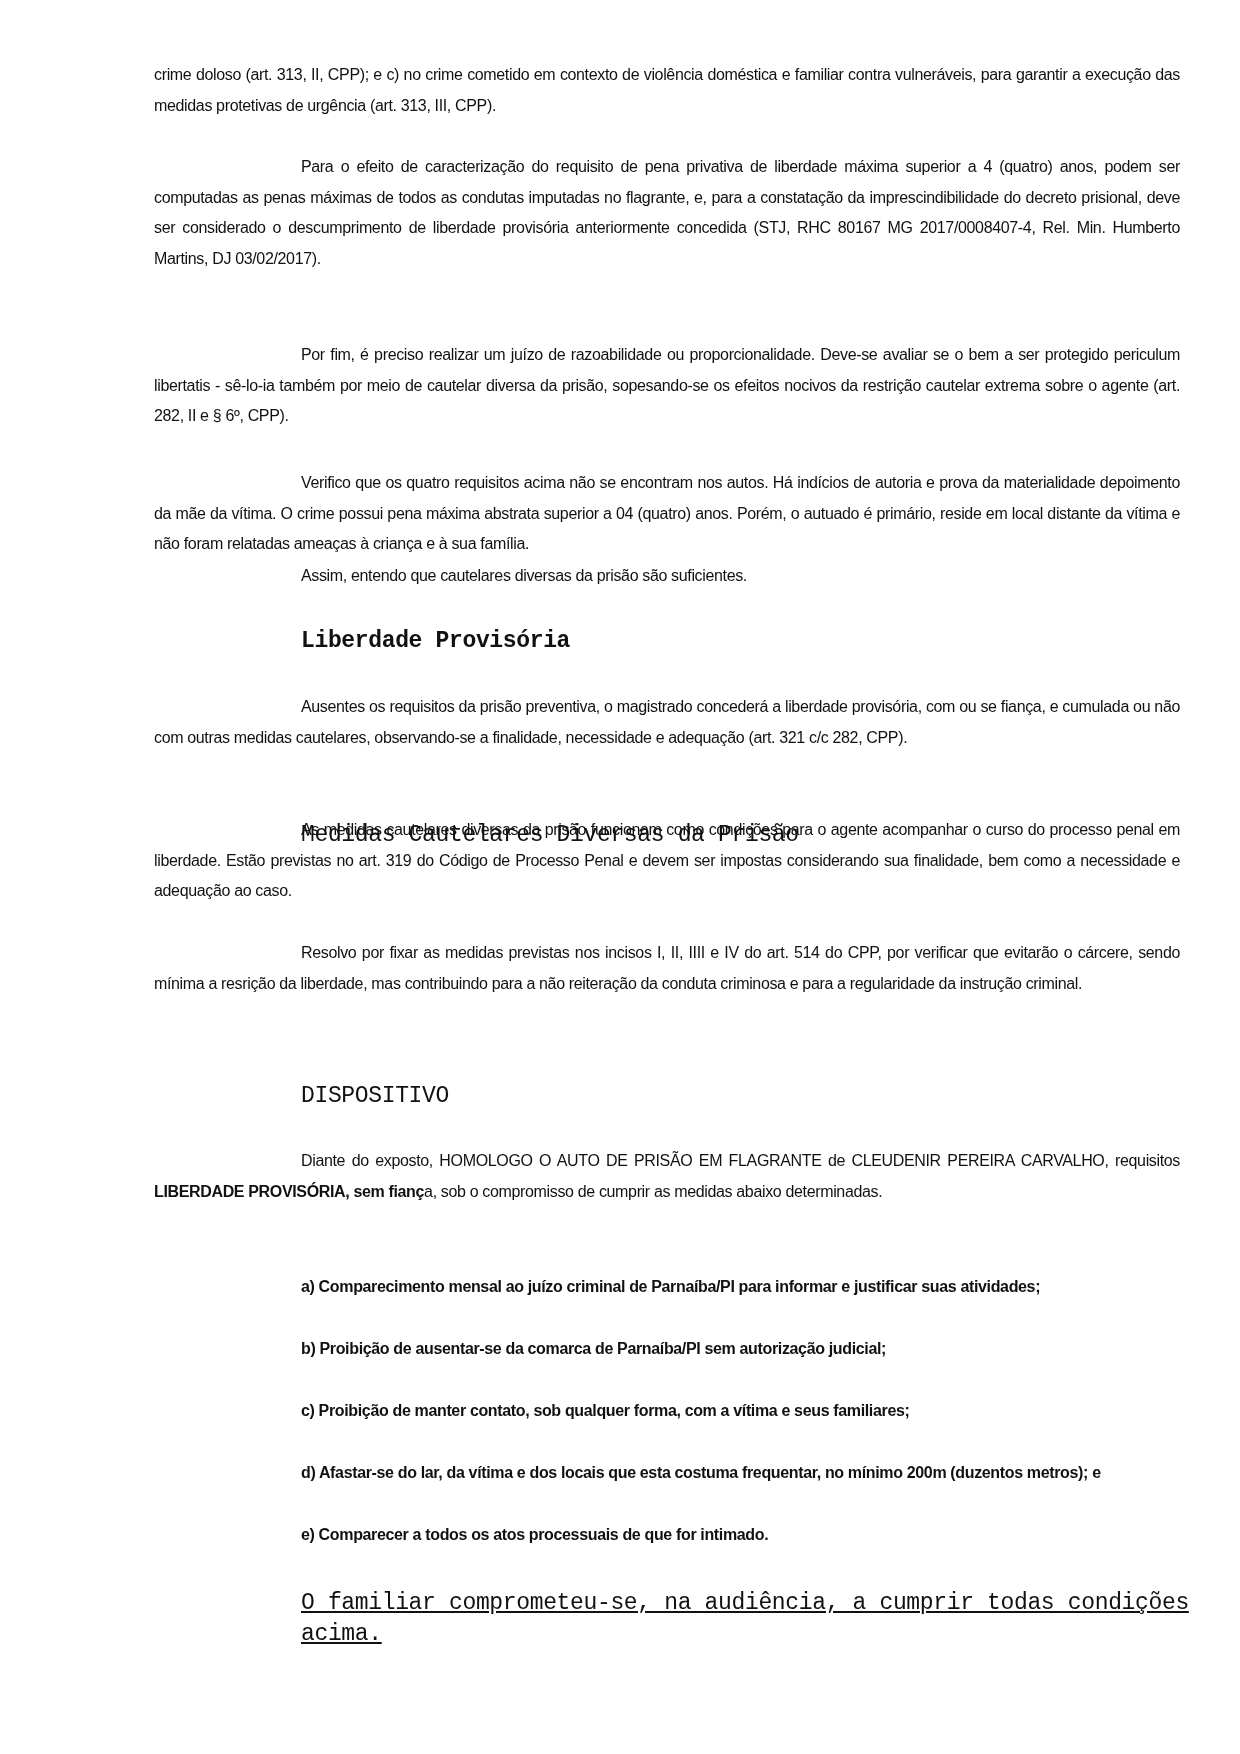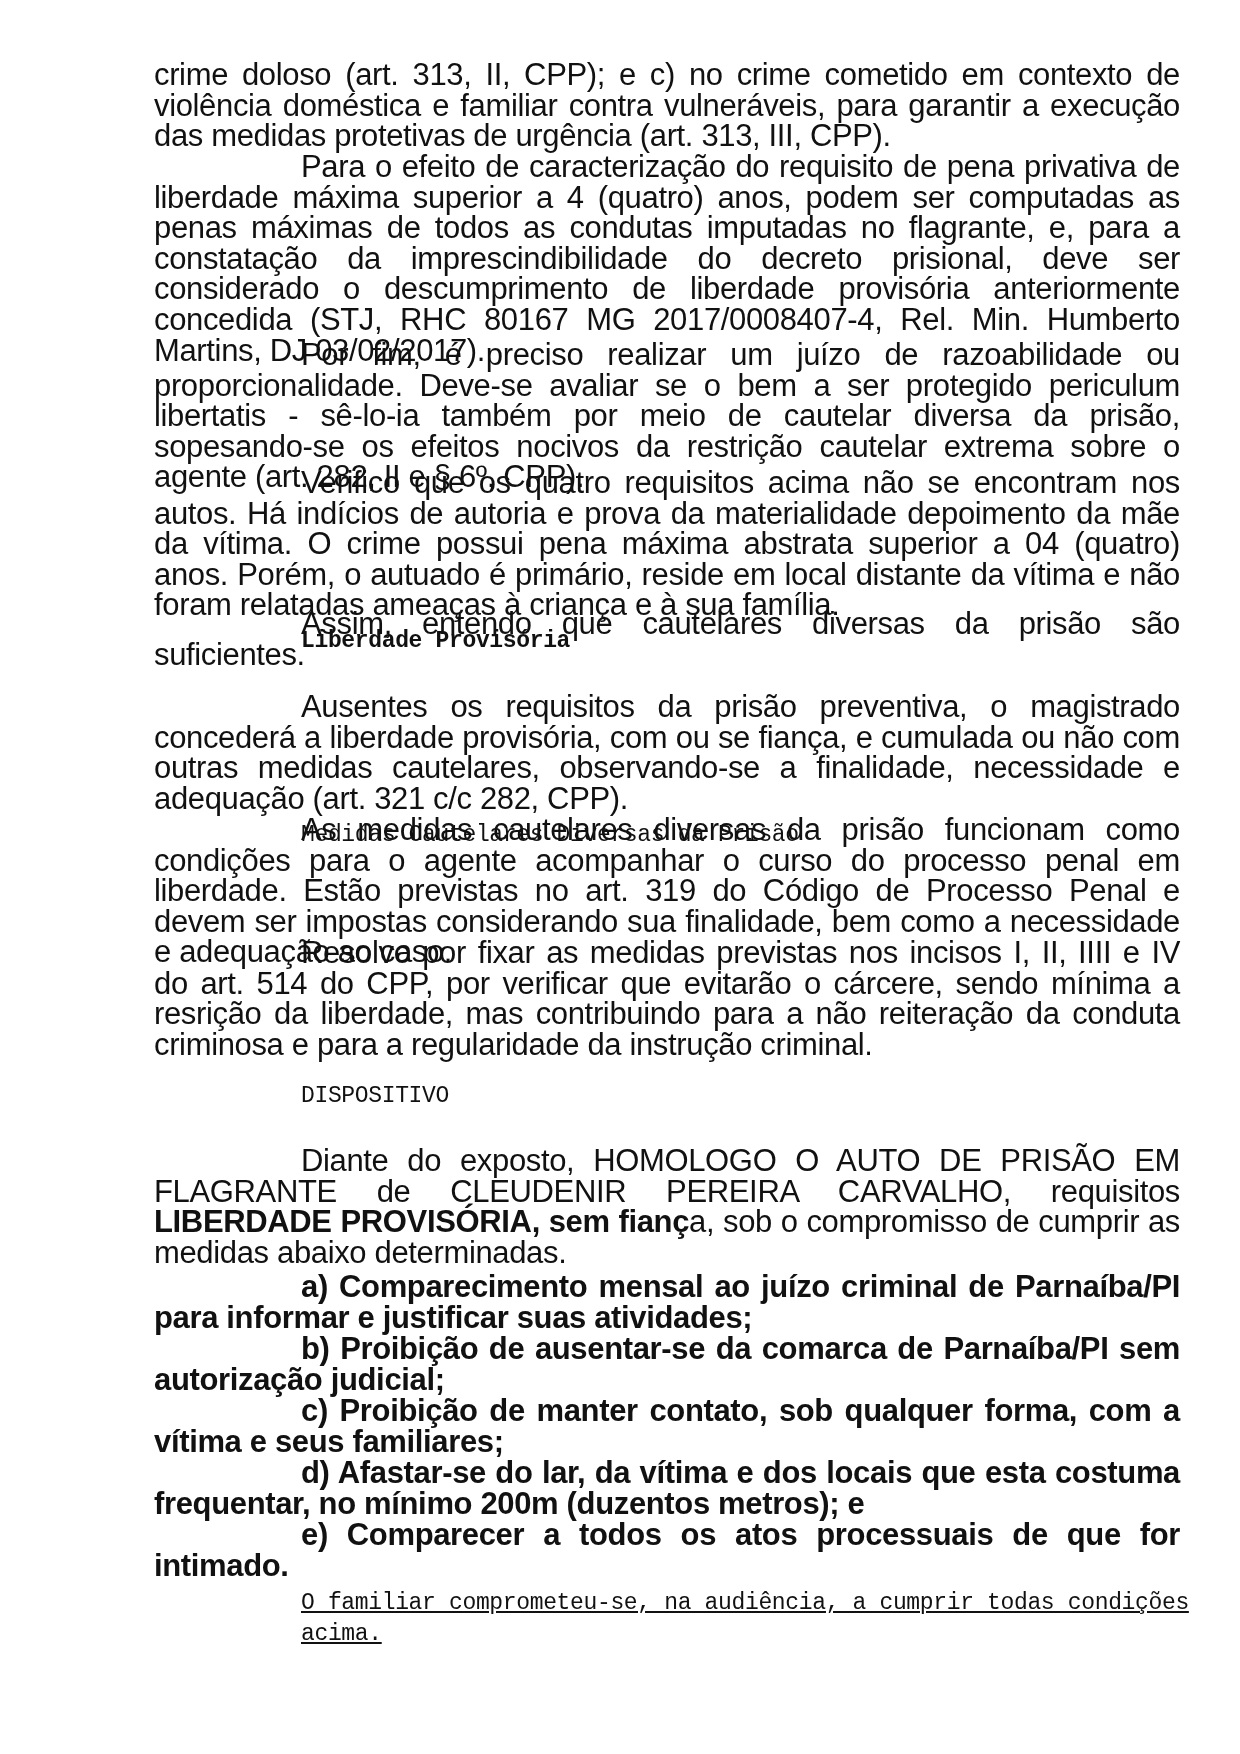--- a/index.html
+++ b/index.html
@@ -1,18 +1,18 @@
 <!DOCTYPE html>
 <html><head>
 <meta charset="utf-8">
 <style>
   html, body { margin: 0; padding: 0; background: #ffffff; }
   body { width: 1240px; height: 1754px; position: relative; overflow: hidden;
          font-family: "Liberation Sans", sans-serif; color: #111; }
-  .blk { position: absolute; left: 154px; width: 1026px; font-size: 31px;
+  .blk { position: absolute; left: 154px; width: 1026px; font-size: 16px;
          line-height: 30.6px; text-align: justify; letter-spacing: -0.35px; word-spacing: 0px; }
   .ind { text-indent: 147px; }
   .head { position: absolute; left: 301px; font-size: 23px; line-height: 30.6px; letter-spacing: -0.35px; font-family: Liberation Mono, monospace; }
   .b { font-weight: bold; }
   .u { text-decoration: underline; }
   p { margin: 0; }
   .last-left { text-align-last: left; }
 </style>
 </head>
 <body>
@@ -26,21 +26,21 @@
   </div>
 
 <div class="blk ind last-left" style="top:340px;">
     <p>Por fim, é preciso realizar um juízo de razoabilidade ou proporcionalidade. Deve-se avaliar se o bem a ser protegido  periculum libertatis - sê-lo-ia também por meio de cautelar diversa da prisão, sopesando-se os efeitos nocivos da restrição cautelar extrema sobre o agente (art. 282, II e § 6º, CPP).</p>
   </div>
 
 <div class="blk ind last-left" style="top:468px;">
     <p>Verifico que os quatro requisitos acima não se encontram nos autos. Há indícios de autoria e prova da materialidade  depoimento da mãe da vítima. O crime possui pena máxima abstrata superior a 04 (quatro) anos. Porém, o autuado é primário, reside em local distante da vítima e não foram relatadas ameaças à criança e à sua família.</p>
   </div>
 
-<div class="blk ind last-left" style="top:561px;margin-top:48px;">
+<div class="blk ind last-left" style="top:561px;">
     <p>Assim, entendo que cautelares diversas da prisão são suficientes.</p>
   </div>
 
 <div class="head b" style="top:626px;">Liberdade Provisória</div>
 
 <div class="blk ind last-left" style="top:692px;">
     <p>Ausentes os requisitos da prisão preventiva, o magistrado concederá a liberdade provisória, com ou se fiança, e cumulada ou não com outras medidas cautelares, observando-se a finalidade, necessidade e adequação (art. 321 c/c 282, CPP).</p>
   </div>
 
 <div class="head" style="top:820px;">Medidas Cautelares Diversas da Prisão</div>

